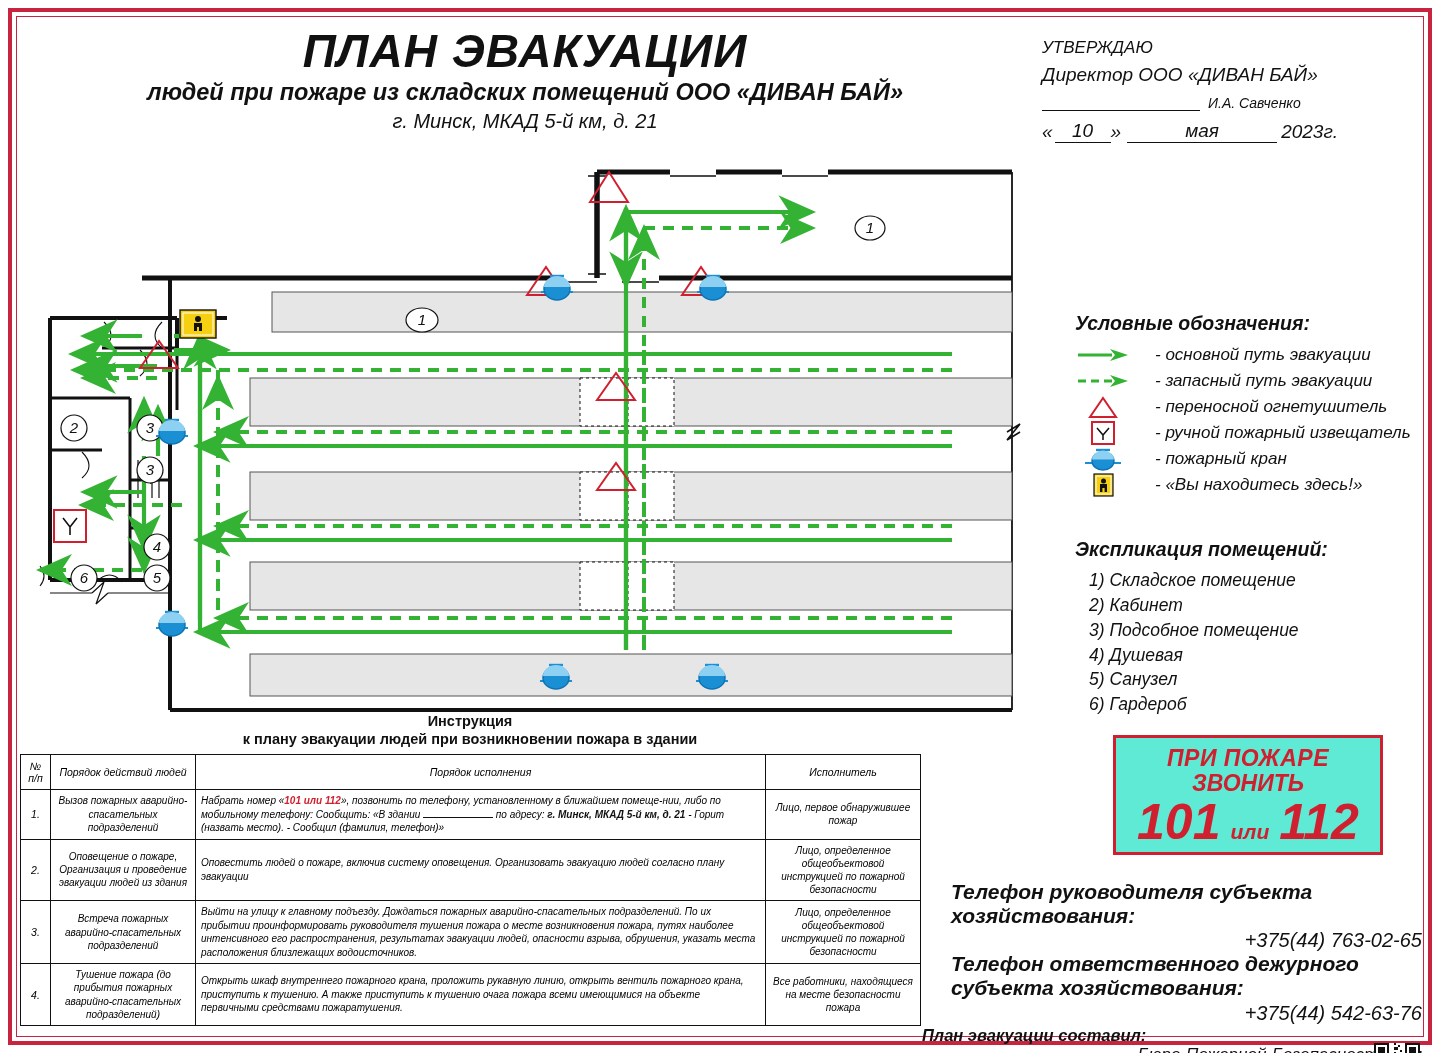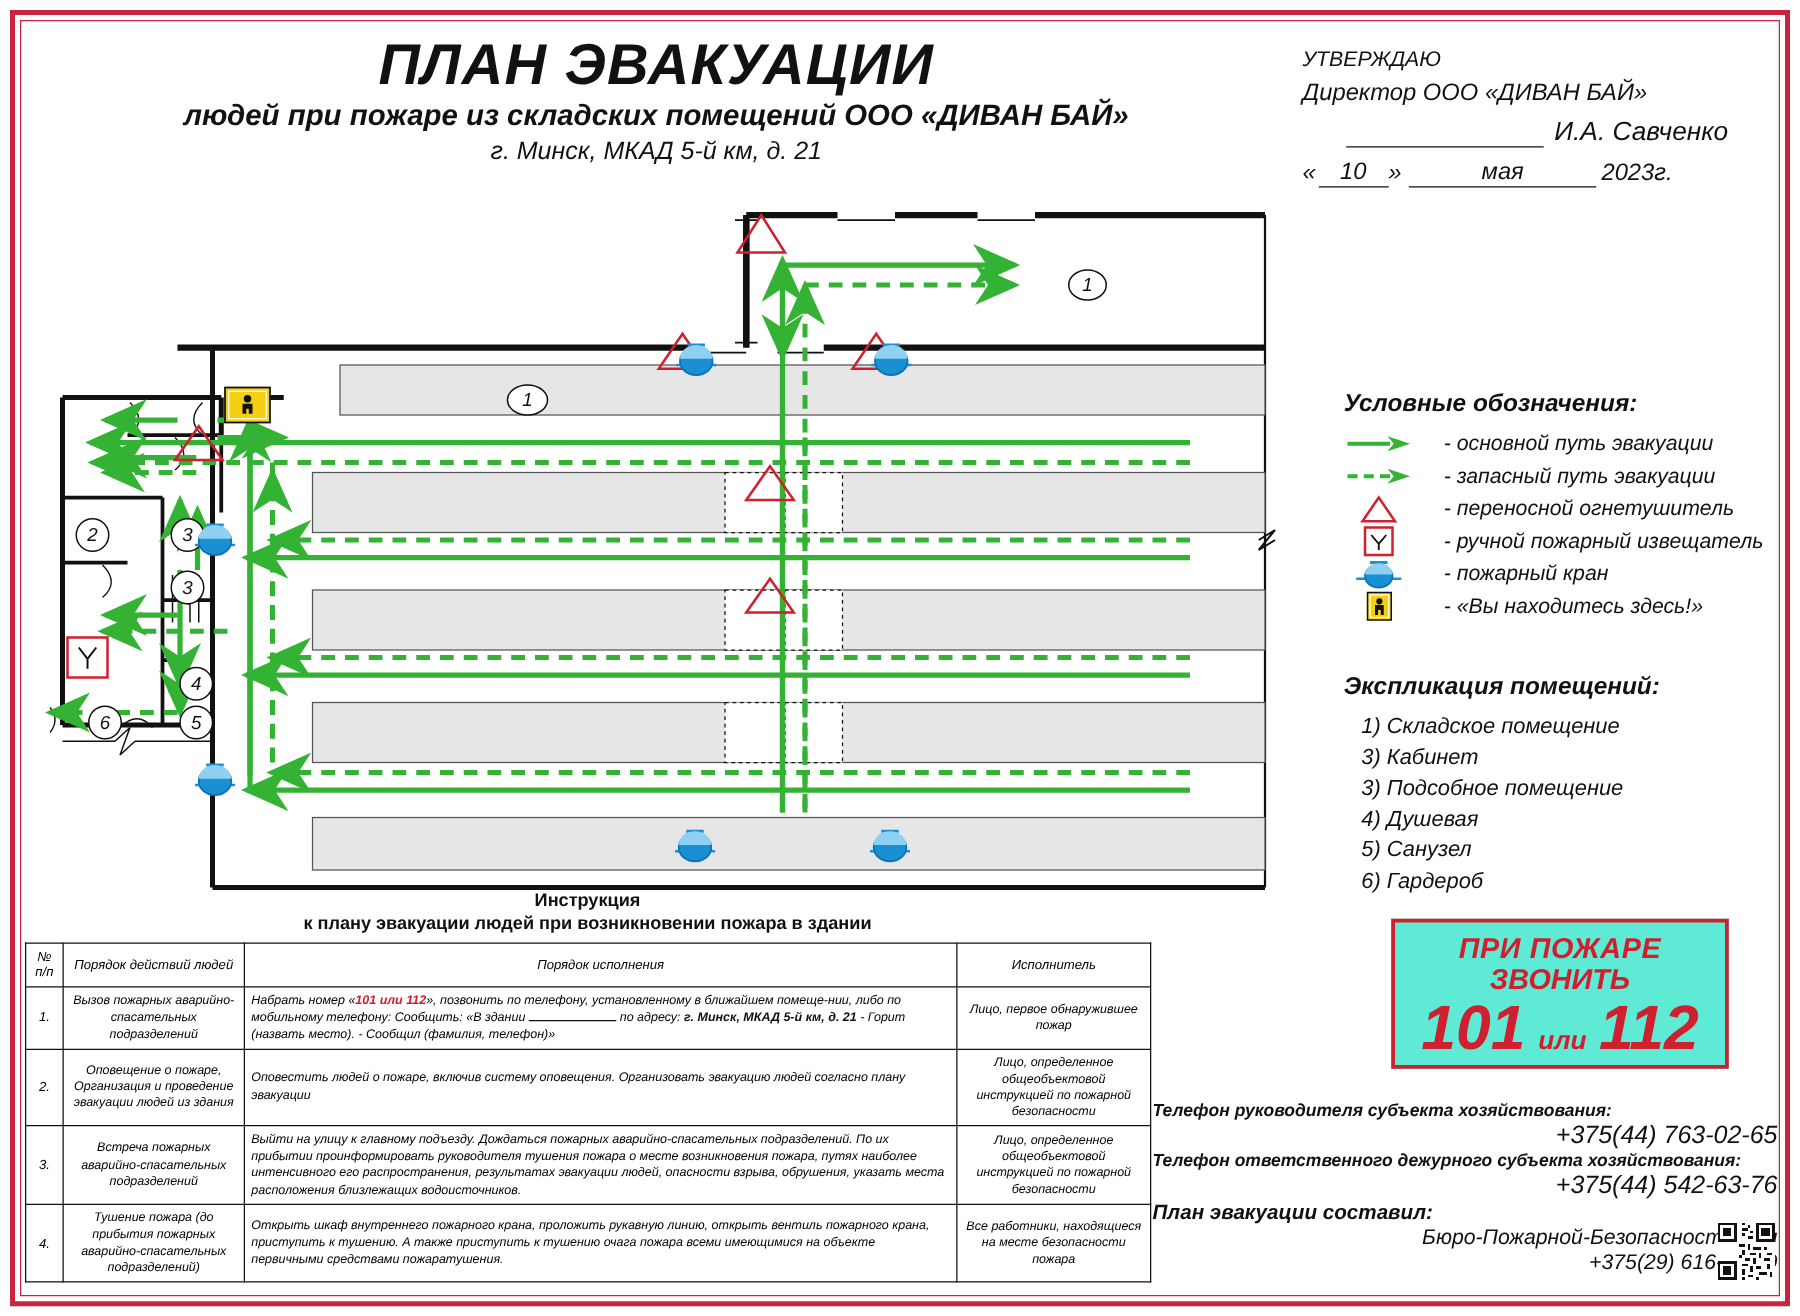--- a/index.html
+++ b/index.html
@@ -42,21 +42,21 @@
     font-size: 20px; font-style: italic; color: #111; margin-top: 4px;
   }
 
   
   .approve {
     position: absolute; left: 1042px; top: 38px; width: 376px;
     font-style: italic; color: #111;
   }
   .approve .l1 { font-size: 17px; }
   .approve .l2 { font-size: 19px; margin-top: 6px; }
-  .approve .l3 { font-size: 21px; margin-top: 8px; display: flex; align-items: flex-end; justify-content: center; }
+  .approve .l3 { font-size: 14px; margin-top: 8px; display: flex; align-items: flex-end; }
   .approve .rule { flex: 0 0 158px; border-bottom: 1.3px solid #111; height: 17px; margin-right: 8px; }
   .approve .l4 { font-size: 19px; margin-top: 9px; display: flex; align-items: flex-end; }
   .approve .l4 .q { margin-right: 2px; }
   .approve .l4 .day { flex: 0 0 56px; border-bottom: 1.3px solid #111; text-align: center; }
   .approve .l4 .mo  { flex: 0 0 150px; border-bottom: 1.3px solid #111; text-align: center; margin: 0 4px; }
 
   
   .plan { position: absolute; left: 22px; top: 150px; width: 1010px; height: 575px; }
 
   
@@ -97,21 +97,21 @@
     border: 3px solid #d0202f; background: #5eead4; text-align: center;
   }
   .firebox .fb1 { font-size: 23px; font-weight: bold; color: #d0202f; font-style: italic; margin-top: 7px; letter-spacing: 0.5px; }
   .firebox .fb2 { font-size: 23px; font-weight: bold; color: #d0202f; font-style: italic; line-height: 1.0; }
   .firebox .fb3 { margin-top: 2px; display: flex; align-items: baseline; justify-content: center; gap: 10px; }
   .firebox .big { font-size: 50px; font-weight: bold; color: #d0202f; font-style: italic; line-height: 1; }
   .firebox .ili { font-size: 21px; font-weight: bold; color: #d0202f; font-style: italic; }
 
   
   .contacts { position: absolute; left: 922px; top: 880px; width: 500px; color: #111; }
-  .contacts .lbl { font-size: 14px; font-weight: bold; font-style: italic; line-height: 1.15; }
+  .contacts .lbl { font-size: 21px; font-weight: bold; font-style: italic; line-height: 1.15; padding-left: 29px; }
   .contacts .ph  { font-size: 20px; font-style: italic; text-align: right; line-height: 1.2; }
   .contacts .made { font-size: 16.5px; font-weight: bold; font-style: italic; margin-top: 1px; }
   .contacts .bureau { font-size: 17px; font-style: italic; text-align: right; }
   .qr { position: absolute; right: 2px; bottom: -4px; width: 46px; height: 46px; }
 </style>
 </head>
 <body>
 
 <div id="page">
 
@@ -412,21 +412,21 @@
         </svg>
       </span>
       <span class="legend-txt">- «Вы находитесь здесь!»</span>
     </div>
   </div>
 
   <div class="explic">
     <h3>Экспликация помещений:</h3>
     <ol>
       <li>1) Складское помещение</li>
-      <li>3) Кабинет</li>
+      <li>2) Кабинет</li>
       <li>3) Подсобное помещение</li>
       <li>4) Душевая</li>
       <li>5) Санузел</li>
       <li>6) Гардероб</li>
     </ol>
   </div>
 
   <div class="instr-head">
     <div class="h1">Инструкция</div>
     <div class="h2">к плану эвакуации людей при возникновении пожара в здании</div>

